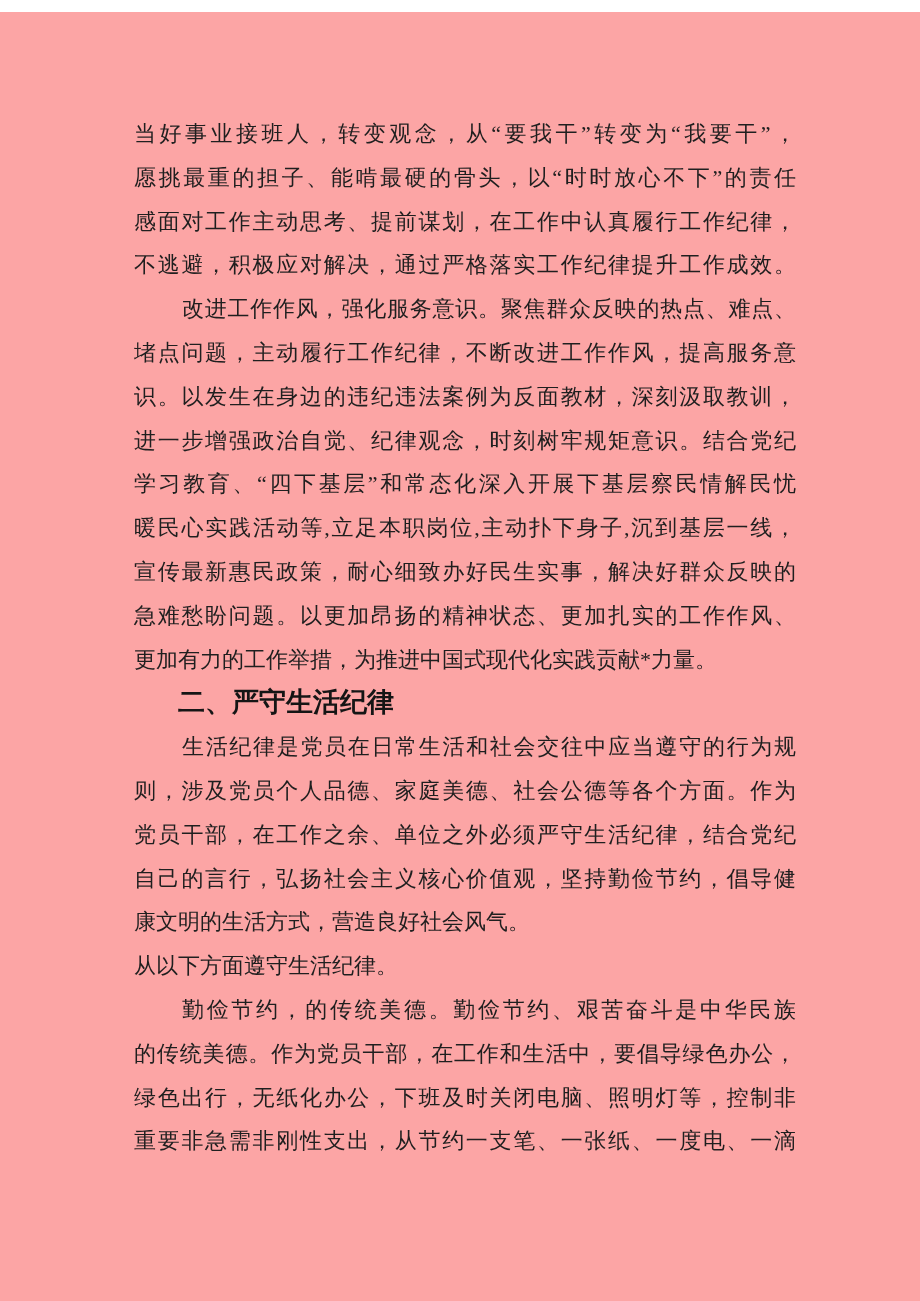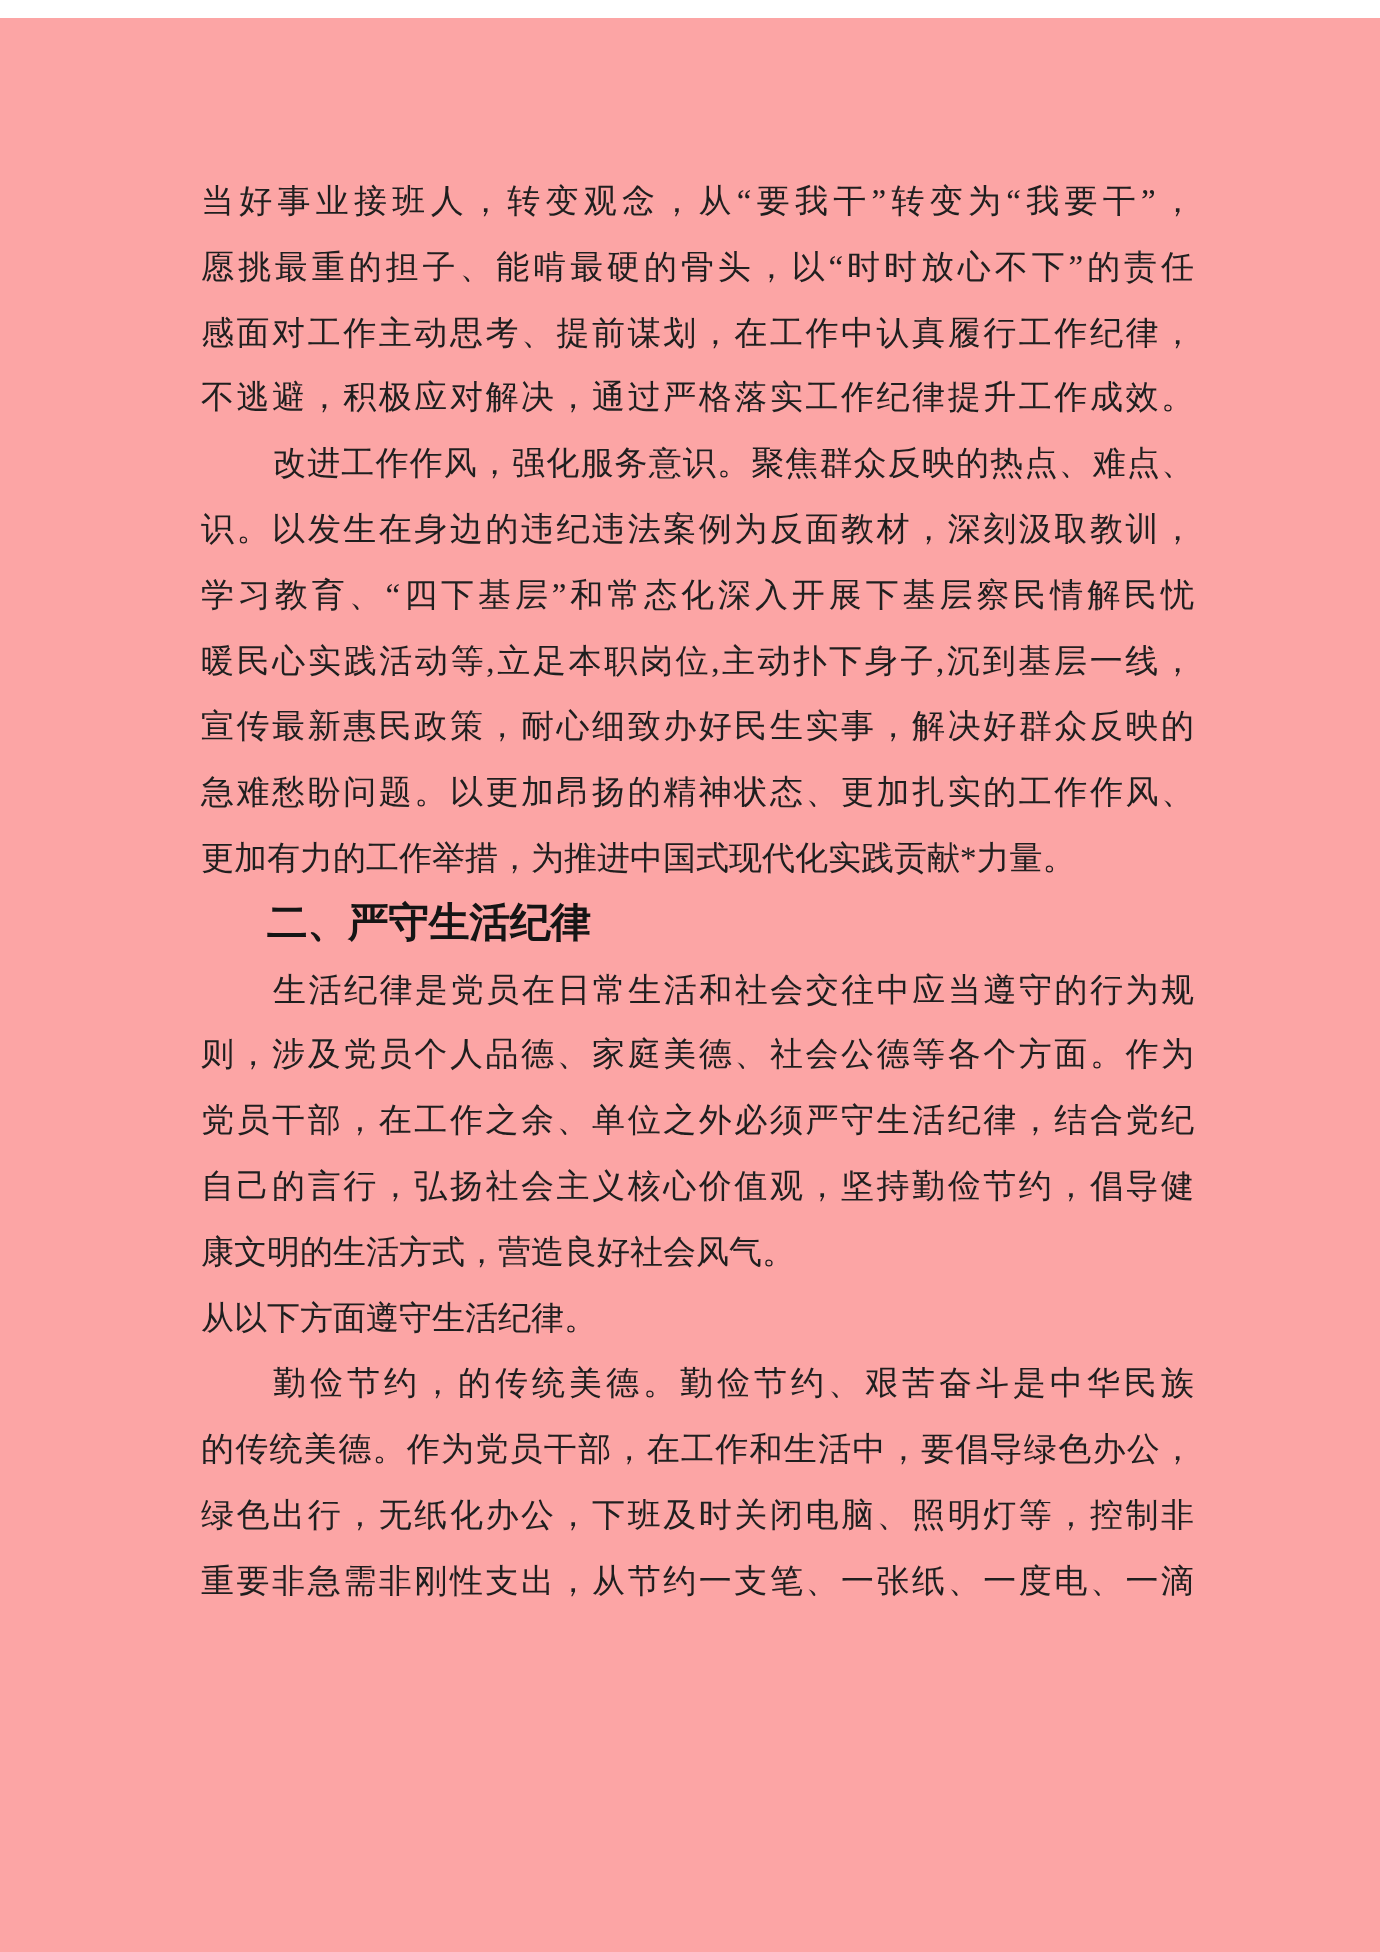--- a/index.html
+++ b/index.html
@@ -53,21 +53,23 @@
 </head>
 <body>
 
 <div class="page">
   <div class="textblock">
     <div class="line">当好事业接班人，转变观念，从“要我干”转变为“我要干”，</div>
     <div class="line">愿挑最重的担子、能啃最硬的骨头，以“时时放心不下”的责任</div>
     <div class="line">感面对工作主动思考、提前谋划，在工作中认真履行工作纪律，</div>
     <div class="line">不逃避，积极应对解决，通过严格落实工作纪律提升工作成效。</div>
     <div class="line indent">改进工作作风，强化服务意识。聚焦群众反映的热点、难点、</div>
+    <div class="line">堵点问题，主动履行工作纪律，不断改进工作作风，提高服务意</div>
     <div class="line">识。以发生在身边的违纪违法案例为反面教材，深刻汲取教训，</div>
+    <div class="line">进一步增强政治自觉、纪律观念，时刻树牢规矩意识。结合党纪</div>
     <div class="line">学习教育、“四下基层”和常态化深入开展下基层察民情解民忧</div>
     <div class="line">暖民心实践活动等,立足本职岗位,主动扑下身子,沉到基层一线，</div>
     <div class="line">宣传最新惠民政策，耐心细致办好民生实事，解决好群众反映的</div>
     <div class="line">急难愁盼问题。以更加昂扬的精神状态、更加扎实的工作作风、</div>
     <div class="line end">更加有力的工作举措，为推进中国式现代化实践贡献*力量。</div>
     <div class="line heading">二、严守生活纪律</div>
     <div class="line indent">生活纪律是党员在日常生活和社会交往中应当遵守的行为规</div>
     <div class="line">则，涉及党员个人品德、家庭美德、社会公德等各个方面。作为</div>
     <div class="line">党员干部，在工作之余、单位之外必须严守生活纪律，结合党纪</div>
     <div class="line">自己的言行，弘扬社会主义核心价值观，坚持勤俭节约，倡导健</div>

